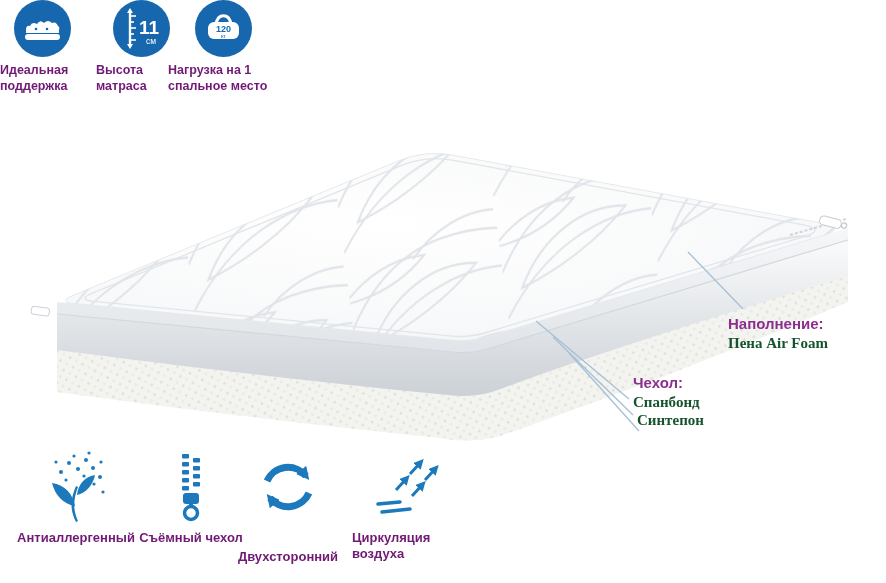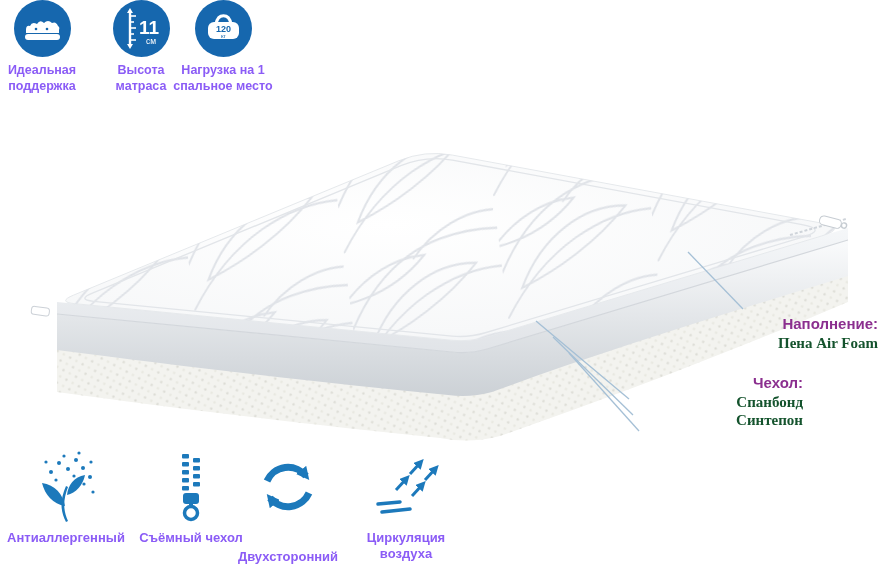--- a/index.html
+++ b/index.html
@@ -2,33 +2,33 @@
 <html><head>
 <meta charset="utf-8">
 <style>
   html,body{margin:0;padding:0;background:#ffffff;}
   body{width:886px;height:583px;position:relative;overflow:hidden;
        font-family:"Liberation Sans",sans-serif;}
   .stage{position:absolute;inset:0;}
   .scene{position:absolute;left:0;top:0;width:886px;height:583px;z-index:0;}
 
   .feat{position:absolute;display:flex;flex-direction:column;align-items:center;z-index:2;}
-  .feat .lbl{margin-top:6px;font-size:12.5px;font-weight:bold;color:#8b5cf6;
-             text-align:center;line-height:1.25;}
+  .feat .lbl{margin-top:6px;font-size:12.5px;font-weight:bold;color:#701a75;
+             text-align:left;line-height:1.25;}
   .tf1{left:0;top:6;width:84px;}
   .tf2{left:96;top:6;width:90px;left:96px;}
   .tf3{left:168px;top:6;width:110px;}
   .bf{top:450px;}
-  .bf1{left:0;width:132px;}
+  .bf1{left:10px;width:132px;}
   .bf2{left:130px;width:122px;}
   .bf3{left:231px;width:114px;gap:19px;}
   .bf4{left:352px;width:108px;}
   .bf .lbl{font-size:13px;margin-top:4px;}
 
-  .ann{position:absolute;z-index:2;text-align:right;}
+  .ann{position:absolute;z-index:2;}
   .ann .ttl{display:block;font-size:15px;font-weight:bold;color:#8b2f8f;margin-bottom:2px;}
   .ann .val{display:block;font-family:"Liberation Serif",serif;font-weight:bold;
             font-size:15px;color:#14532d;line-height:18px;}
   .ann-filling{left:728px;top:315px;width:150px;}
   .ann-cover{left:633px;top:374px;width:170px;}
   .ann-cover .c1{margin-left:4px;}
   .ann-cover .c2{margin-left:10px;}
 </style>
 </head>
 <body>

